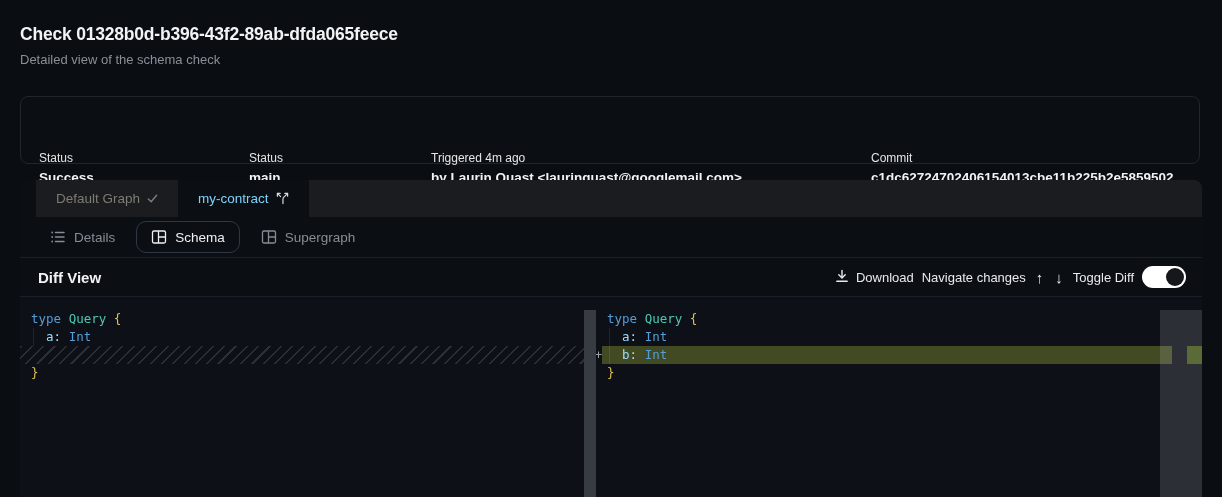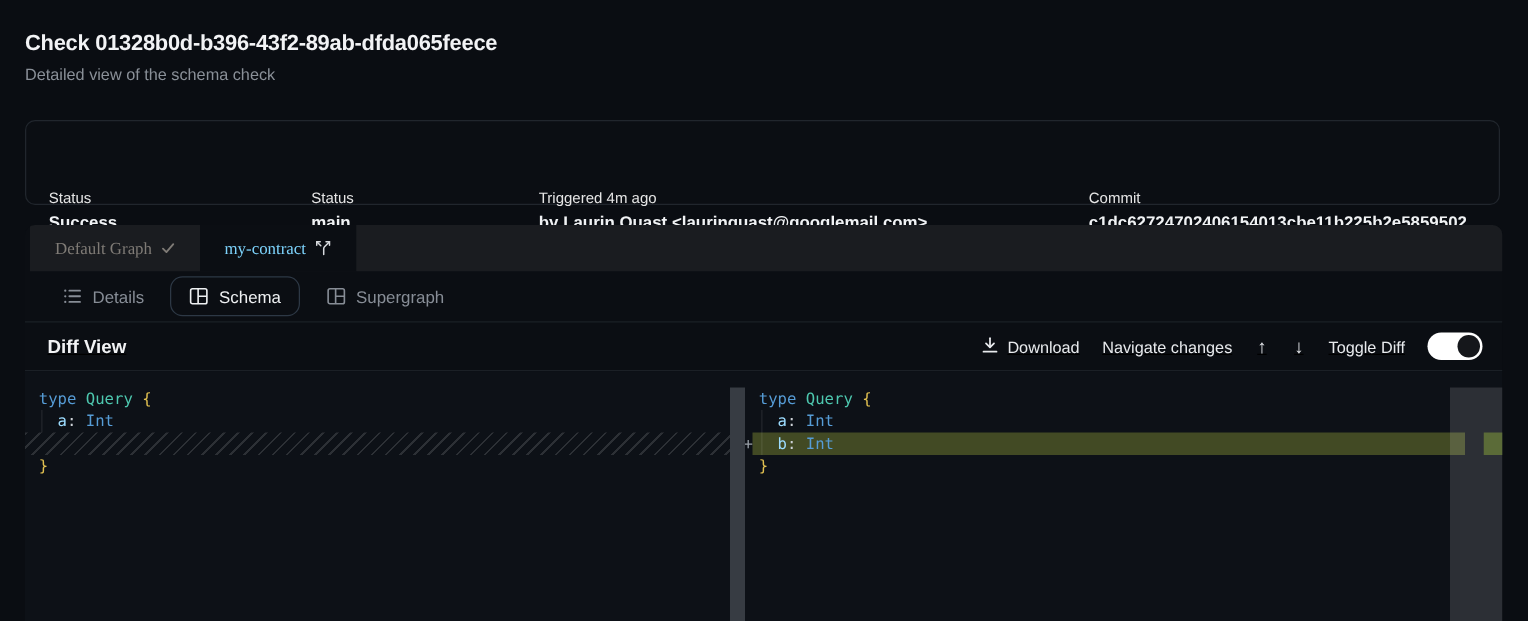--- a/index.html
+++ b/index.html
@@ -18,36 +18,36 @@
   
   .summary-card{left:20px;top:96px;width:1180px;height:68px;border:1px solid #21262d;border-radius:8px;background:#0b0e13;box-sizing:border-box;}
   .field{position:absolute;top:14px;}
   .field .flabel{font-size:12px;color:#e5e5e5;margin-bottom:5px;margin-top:40px;}
   .field .fvalue{font-size:13.5px;font-weight:700;color:#f0f2f4;}
   .f0{left:18px;} .f1{left:228px;} .f2{left:410px;} .f3{left:850px;}
 
   
   .main{left:20px;top:180px;width:1182px;bottom:0;background:#0b0e13;border-radius:8px 8px 0 0;overflow:hidden;}
 
-  .tabstrip{position:absolute;left:4px;top:0;right:0;height:37px;background:#1a1c20;display:flex;font-family:Liberation Serif, serif;}
+  .tabstrip{position:absolute;left:16px;top:0;right:0;height:37px;background:#1a1c20;display:flex;}
   .ctab{display:flex;align-items:center;gap:7px;padding:0 20px;font-size:13.5px;cursor:pointer;}
   .ctab.inactive{color:#7f7b76;}
   .ctab.active{background:#0b0e13;color:#7dd3fc;}
   .ctab svg{display:block;}
 
   .viewtabs{position:absolute;left:0;top:37px;right:0;height:40px;display:flex;align-items:center;padding-left:18px;gap:9px;text-align:right;}
   .vtab{display:flex;align-items:center;gap:8px;font-size:13.5px;color:#878d96;padding:0 12px;height:32px;cursor:pointer;border-radius:10px;}
   .vtab.active{border:1px solid #2d3845;color:#eef0f2;padding:0 14px;box-sizing:border-box;}
   .vtab svg{display:block;}
 
   .diffheader{position:absolute;left:0;top:77px;right:0;height:40px;box-sizing:border-box;
     border-top:1px solid #1b2026;border-bottom:1px solid #1b2026;
-    display:flex;align-items:center;justify-content:space-between;background:#0b0e13;text-decoration:underline;}
+    display:flex;align-items:center;justify-content:space-between;background:#0b0e13;}
   .diff-title{padding-left:18px;font-size:15px;font-weight:700;color:#f2f3f5;}
-  .dh-right{display:flex;gap:18px;padding-right:16px;}
+  .dh-right{display:flex;gap:8px;padding-right:16px;}
   .dh-btn{display:flex;align-items:center;gap:7px;font-size:13px;color:#e8eaed;cursor:pointer;background:none;border:none;padding:0;font-family:inherit;}
   .arrow-btn{font-size:15px;color:#e8eaed;cursor:pointer;background:none;border:none;padding:0 2px;font-family:inherit;}
   .switch{width:44px;height:22px;border-radius:11px;background:#ffffff;position:relative;cursor:pointer;}
   .switch .knob{position:absolute;top:2px;width:18px;height:18px;border-radius:50%;background:#15171b;}
   .switch.on .knob{right:2px;} .switch:not(.on) .knob{left:2px;}
 
   
   .code{position:absolute;left:0;top:117px;right:0;bottom:0;background:#0d1117;
     font-family:"DejaVu Sans Mono","Liberation Mono",monospace;font-size:12.5px;}
   .pane{position:absolute;top:13px;}

